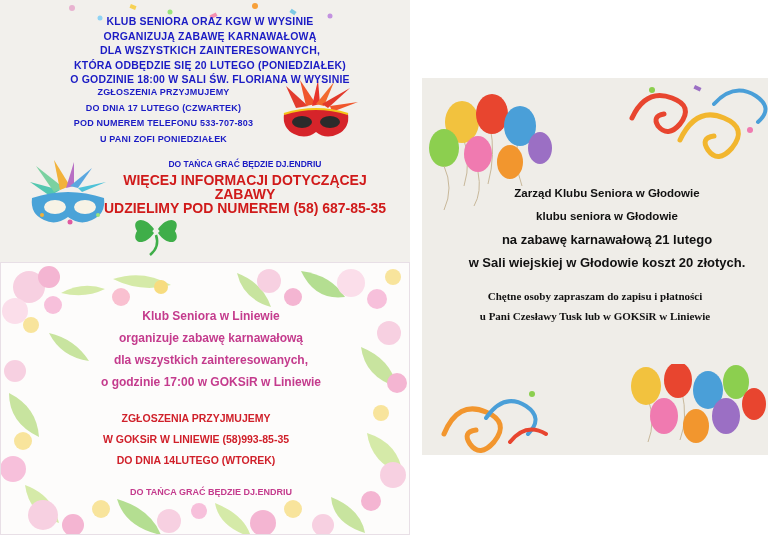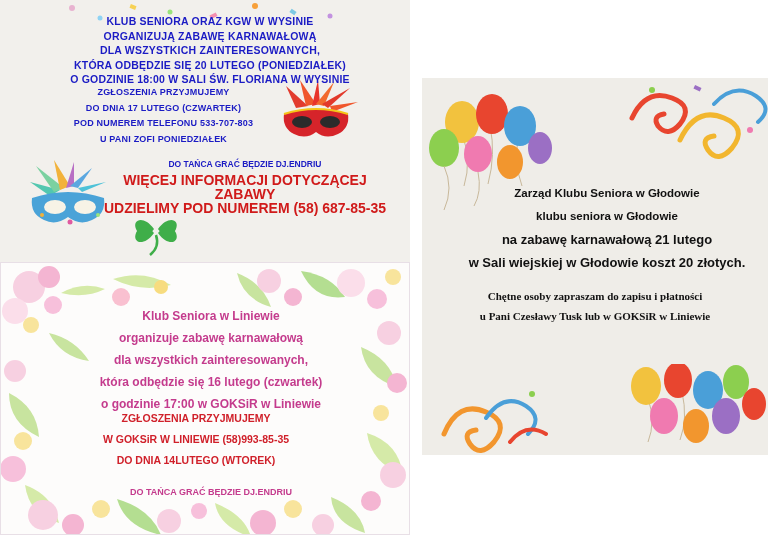--- a/index.html
+++ b/index.html
@@ -321,21 +321,20 @@
       <circle cx="322" cy="262" r="11" fill="#f7c9dd"></circle>
       <path d="M330 234 q30 12 34 36 q-32 -10 -34 -36 z" fill="#bfe08f"></path>
     </g>
   </svg>
 
   <div class="p2-text">
     <div class="p2-block1">
       <div>Klub Seniora w Liniewie</div>
       <div>organizuje zabawę karnawałową</div>
       <div>dla wszystkich zainteresowanych,</div>
-      <div>która odbędzie się 16 lutego (czwartek)</div>
       <div>o godzinie 17:00 w GOKSiR w Liniewie</div>
     </div>
     <div class="p2-block2">
       <div>ZGŁOSZENIA PRZYJMUJEMY</div>
       <div>W GOKSiR W LINIEWIE (58)993-85-35</div>
       <div>DO DNIA 14LUTEGO (WTOREK)</div>
     </div>
     <div class="p2-block3">DO TAŃCA GRAĆ BĘDZIE DJ.ENDRIU</div>
   </div>
 </div>

